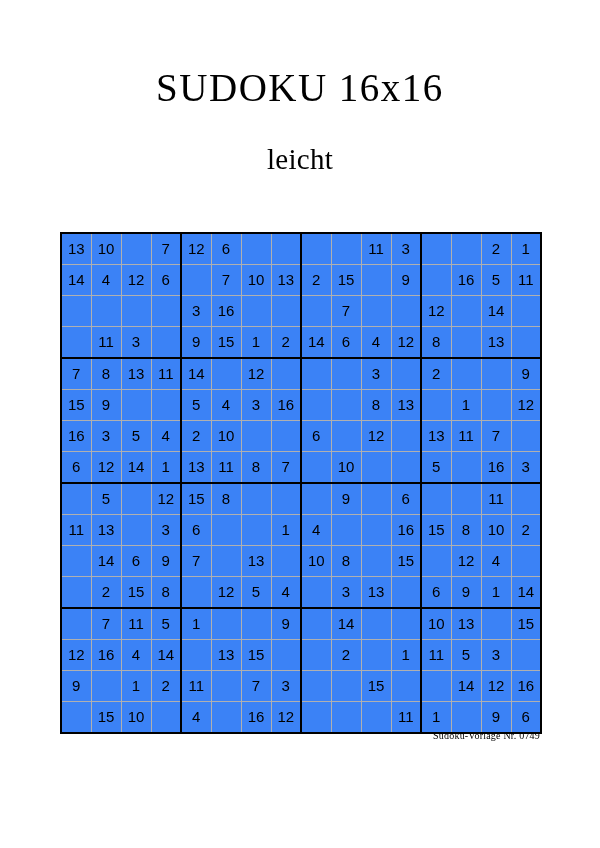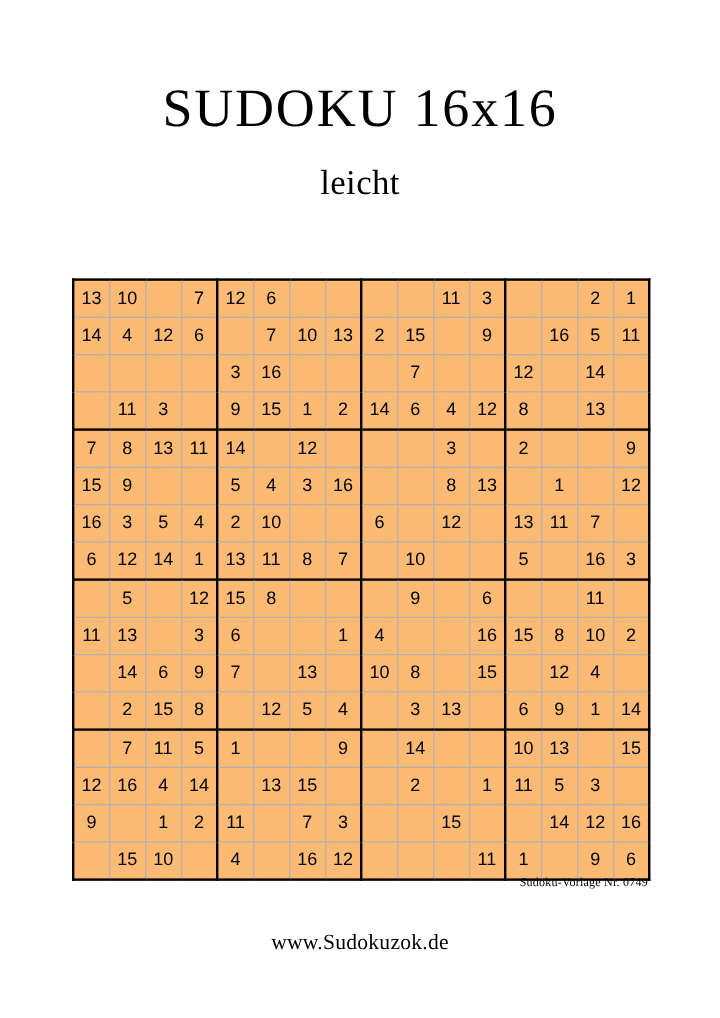--- a/index.html
+++ b/index.html
@@ -23,47 +23,47 @@
   }
 
   
   .header {
     width: 100%;
     text-align: center;
     padding-top: 68px;
   }
   .title {
     font-family: "Liberation Serif", serif;
-    font-size: 45px;
+    font-size: 39px;
     font-weight: 400;
     letter-spacing: 1.5px;
     line-height: 1.0;
     margin: 0;
     color: #000;
   }
   .subtitle {
     font-family: "Liberation Serif", serif;
     font-size: 29px;
     font-weight: 400;
-    margin: 0;
+    margin: 12px;
     padding-top: 24px;
     letter-spacing: 0.3px;
     color: #000;
   }
 
   
   .grid-wrap {
     position: absolute;
     left: 60px;
     top: 232px;
   }
   table.sudoku {
     border-collapse: collapse;
     table-layout: fixed;
-    background: #fdba74;
+    background: #3b82f6;
   }
   table.sudoku td {
     width: 30px;
     height: 30px;
     padding: 0;
     text-align: center;
     vertical-align: middle;
     font-family: "Liberation Sans", sans-serif;
     font-size: 15px;
     line-height: 30px;
@@ -404,15 +404,14 @@
             <td>1</td>
             <td></td>
             <td>9</td>
             <td>6</td>
           </tr>
         </tbody>
     </table>
   </div>
 
   <div class="template-ref">Sudoku-Vorlage Nr. 0749</div>
-  <div class="site-url">www.Sudokuzok.de</div>
 
 </div>
 
 </body></html>

